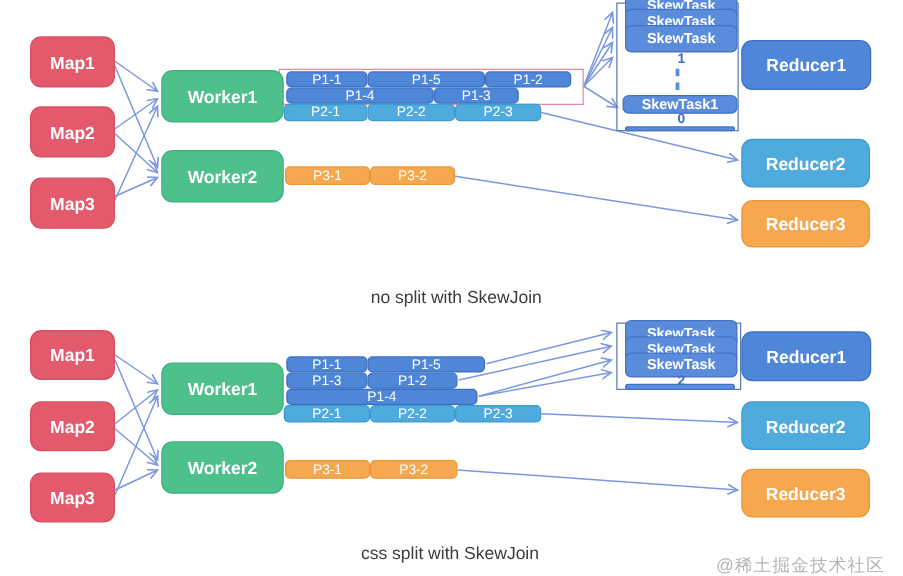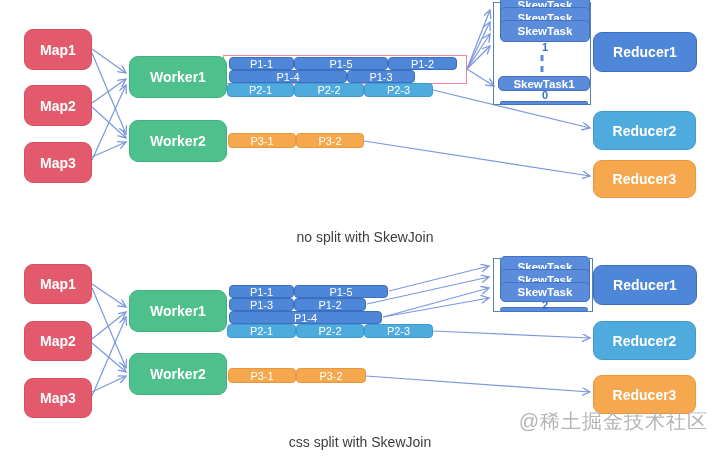--- a/index.html
+++ b/index.html
@@ -9,21 +9,21 @@
         display:flex;align-items:center;justify-content:center;box-sizing:border-box;
         border:1px solid rgba(0,0,0,0.12);}
   .chip{position:absolute;border-radius:4px;color:#fff;font-weight:normal;font-size:11px;
         display:flex;align-items:center;justify-content:center;box-sizing:border-box;}
   .frame{position:absolute;box-sizing:border-box;background:transparent;}
   .skewbox{position:absolute;border-radius:5px;color:#fff;font-weight:bold;font-size:11.5px;
         display:flex;align-items:center;justify-content:center;box-sizing:border-box;}
   .sknum{position:absolute;font-weight:bold;font-size:11px;text-align:center;line-height:11px;}
   .sliver{position:absolute;border-radius:4px;box-sizing:border-box;}
   .caption{position:absolute;font-size:14px;color:#3c3c3c;transform:translateX(-50%);white-space:nowrap;}
-  .watermark{position:absolute;font-size:20px;right:14px;top:408px;letter-spacing:1px;}
+  .watermark{position:absolute;font-size:14px;right:14px;top:444px;letter-spacing:1px;}
   svg.arrows{position:absolute;left:0;top:0;pointer-events:none;}
 </style>
 </head>
 <body>
 
 <div class="stage">
   <svg class="arrows" id="arrow-layer" width="722" height="461" viewBox="0 0 722 461">
     <defs>
       <marker id="ah" markerWidth="12" markerHeight="12" refX="8" refY="4" orient="auto" markerUnits="userSpaceOnUse">
         <path id="ah-path" d="M0,0 L8,4 L0,8" fill="none" stroke-width="1.3" stroke="#7b97e0"></path>

